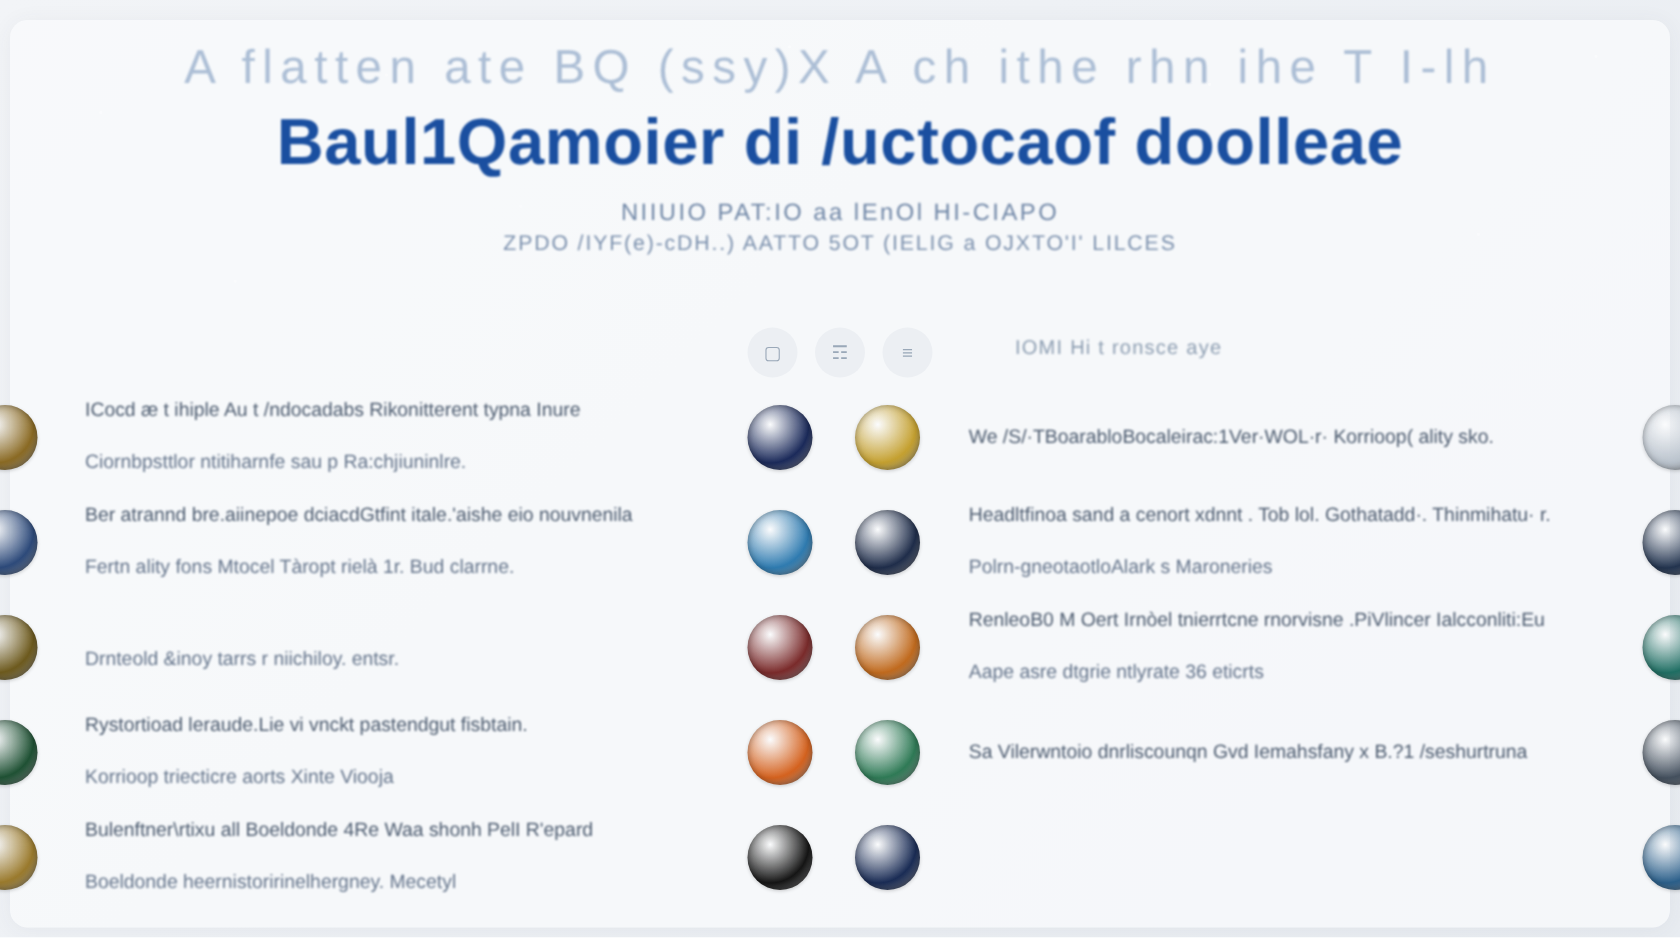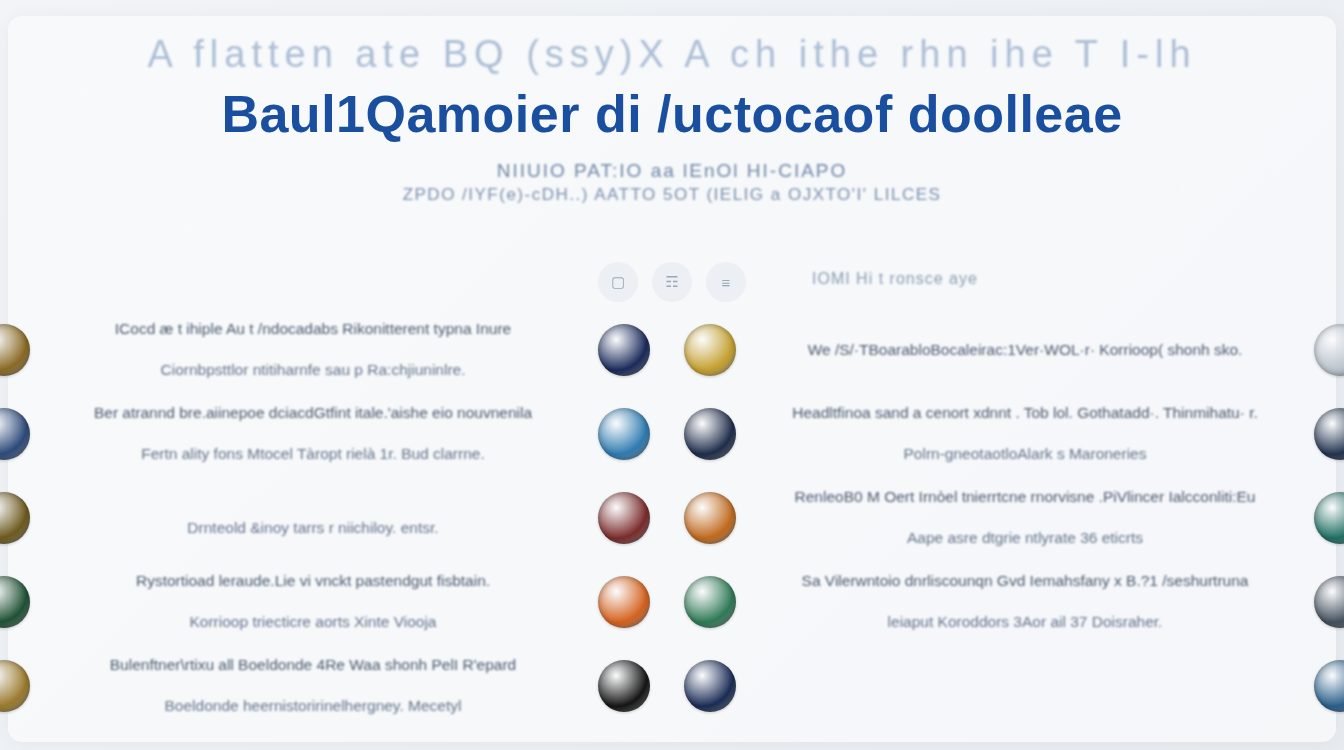--- a/index.html
+++ b/index.html
@@ -113,21 +113,21 @@
     font-size: 16px;
     color: #8c9db1;
     filter: blur(0.9px);
     letter-spacing: 1px;
     white-space: nowrap;
   }
   
   .rows {
     position: absolute;
     top: 308px;
-    left: 0; right: 0; text-align: center;
+    left: 0; right: 0;
   }
   .row {
     position: relative;
     height: 84px;
     display: flex;
     align-items: center;
   }
   
   .edge-medal {
     position: absolute;
@@ -212,21 +212,21 @@
         </div>
         <div class="mid-medals">
           <div>
             <div class="medal" style="width:52px;height:52px;background:radial-gradient(circle at 35% 30%, rgba(255,255,255,.55), #1b2a5a 62%, rgba(0,0,0,.45));"></div>
           </div>
           <div>
             <div class="medal" style="width:52px;height:52px;background:radial-gradient(circle at 35% 30%, rgba(255,255,255,.55), #c4a030 62%, rgba(0,0,0,.45));"></div>
           </div>
         </div>
         <div class="right-text">
-          <div class="line1">We /S/·TBoarabloBocaleirac:1Ver·WOL·r· Korrioop( shonh sko.</div>
+          <div class="line1">We /S/·TBoarabloBocaleirac:1Ver·WOL·r· Korrioop( ality sko.</div>
         </div>
         <div class="edge-medal-right">
           <div class="medal" style="width:52px;height:52px;background:radial-gradient(circle at 35% 30%, rgba(255,255,255,.55), #b9c2cc 62%, rgba(0,0,0,.45));"></div>
         </div>
       </div>
       <div class="row">
         <div class="edge-medal">
           <div class="medal" style="width:52px;height:52px;background:radial-gradient(circle at 35% 30%, rgba(255,255,255,.55), #2d4a7a 62%, rgba(0,0,0,.45));"></div>
         </div>
         <div class="left-text">
@@ -283,21 +283,20 @@
         <div class="mid-medals">
           <div>
             <div class="medal" style="width:52px;height:52px;background:radial-gradient(circle at 35% 30%, rgba(255,255,255,.55), #d4621f 62%, rgba(0,0,0,.45));"></div>
           </div>
           <div>
             <div class="medal" style="width:52px;height:52px;background:radial-gradient(circle at 35% 30%, rgba(255,255,255,.55), #2f7a56 62%, rgba(0,0,0,.45));"></div>
           </div>
         </div>
         <div class="right-text">
           <div class="line1">Sa Vilerwntoio dnrliscounqn Gvd Iemahsfany x B.?1   /seshurtruna</div>
-          <div class="line2">leiaput Koroddors 3Aor ail 37 Doisraher.</div>
         </div>
         <div class="edge-medal-right">
           <div class="medal" style="width:52px;height:52px;background:radial-gradient(circle at 35% 30%, rgba(255,255,255,.55), #44505e 62%, rgba(0,0,0,.45));"></div>
         </div>
       </div>
       <div class="row">
         <div class="edge-medal">
           <div class="medal" style="width:52px;height:52px;background:radial-gradient(circle at 35% 30%, rgba(255,255,255,.55), #9a7a2d 62%, rgba(0,0,0,.45));"></div>
         </div>
         <div class="left-text">

